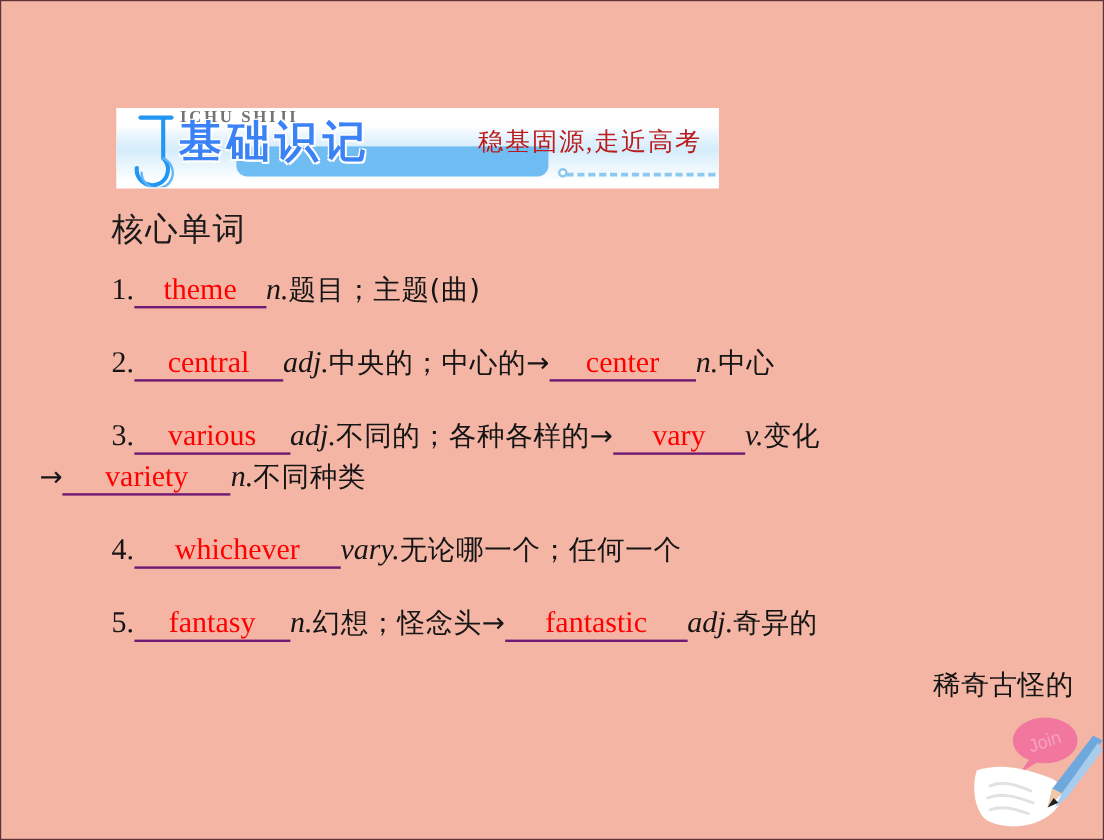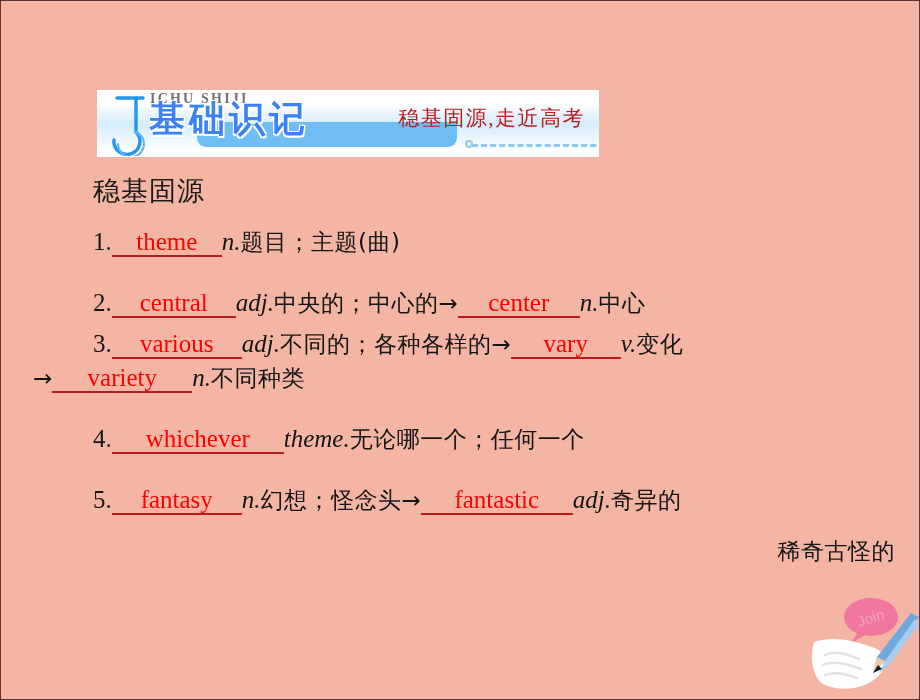--- a/index.html
+++ b/index.html
@@ -172,21 +172,21 @@
     font-size: 25px;
   }
   .arrow {
     font-family: "DejaVu Sans", sans-serif;
     font-size: 23px;
   }
   
   .blank {
     position: relative;
     display: inline-block;
-    border-bottom: 2px solid #b91c1c;
+    border-bottom: 2px solid #701a75;
     text-align: center;
     color: #FF0000;
     font-family: "Liberation Serif", serif;
     font-size: 25px;
     line-height: 1.04;
     vertical-align: baseline;
   }
   .blank.w-theme      { width: 110px; }
   .blank.w-central    { width: 124px; }
   .blank.w-center     { width: 122px; }
@@ -224,28 +224,28 @@
     <div class="banner-title">基础识记</div>
     <div class="banner-tag">稳基固源,走近高考</div>
 
     <div class="banner-dash">
       <div class="line"></div>
       <div class="dot left"></div>
 
     </div>
   </div>
 
-  <div id="section-heading" class="zh">稳基固源</div>
+  <div id="section-heading" class="zh">核心单词</div>
 
   <div id="word-list">
       <div class="word-row" style="margin-top: 0px; padding-left: 60px;"><span class="seg num">1.</span><span class="blank w-theme">theme</span><span class="seg pos">n.</span><span class="seg zh">题目；主题(曲)</span></div>
       <div class="word-row" style="margin-top: 33px; padding-left: 60px;"><span class="seg num">2.</span><span class="blank w-central">central</span><span class="seg pos">adj.</span><span class="seg zh">中央的；中心的</span><span class="seg arrow">→</span><span class="blank w-center">center</span><span class="seg pos">n.</span><span class="seg zh">中心</span></div>
-      <div class="word-row" style="margin-top: 13px; padding-left: 60px;"><span class="seg num">3.</span><span class="blank w-various">various</span><span class="seg pos">adj.</span><span class="seg zh">不同的；各种各样的</span><span class="seg arrow">→</span><span class="blank w-vary">vary</span><span class="seg pos">v.</span><span class="seg zh">变化</span></div>
+      <div class="word-row" style="margin-top: 33px; padding-left: 60px;"><span class="seg num">3.</span><span class="blank w-various">various</span><span class="seg pos">adj.</span><span class="seg zh">不同的；各种各样的</span><span class="seg arrow">→</span><span class="blank w-vary">vary</span><span class="seg pos">v.</span><span class="seg zh">变化</span></div>
       <div class="word-row" style="margin-top: 6px; padding-left: 0px;"><span class="seg arrow">→</span><span class="blank w-variety">variety</span><span class="seg pos">n.</span><span class="seg zh">不同种类</span></div>
-      <div class="word-row" style="margin-top: 33px; padding-left: 60px;"><span class="seg num">4.</span><span class="blank w-whichever">whichever</span><span class="seg pos">theme.</span><span class="seg zh">无论哪一个；任何一个</span></div>
+      <div class="word-row" style="margin-top: 33px; padding-left: 60px;"><span class="seg num">4.</span><span class="blank w-whichever">whichever</span><span class="seg pos">vary.</span><span class="seg zh">无论哪一个；任何一个</span></div>
       <div class="word-row" style="margin-top: 33px; padding-left: 60px;"><span class="seg num">5.</span><span class="blank w-fantasy">fantasy</span><span class="seg pos">n.</span><span class="seg zh">幻想；怪念头</span><span class="seg arrow">→</span><span class="blank w-fantastic">fantastic</span><span class="seg pos">adj.</span><span class="seg zh">奇异的</span></div>
       <div class="word-row" style="margin-top: 23px; padding-left: 0px; text-align: right;"><span class="seg zh">稀奇古怪的</span></div>
     </div>
 
   <svg id="corner-art" viewBox="0 0 130 112">
     <ellipse cx="82" cy="30" rx="27" ry="19" fill="#F2779F"></ellipse>
     <path d="M70 44 L61 57 L76 48 Z" fill="#F2779F"></path>
     <text x="82" y="36" font-family="Liberation Sans, sans-serif" font-size="15" fill="#F6A2BF" text-anchor="middle" transform="rotate(-18 82 32)">Join</text>
     <path d="M25 55 C45 48 68 54 88 62 C96 66 98 76 92 86
              C80 102 52 106 34 97 C24 91 20 70 25 55 Z" fill="#FFFFFF"></path>

